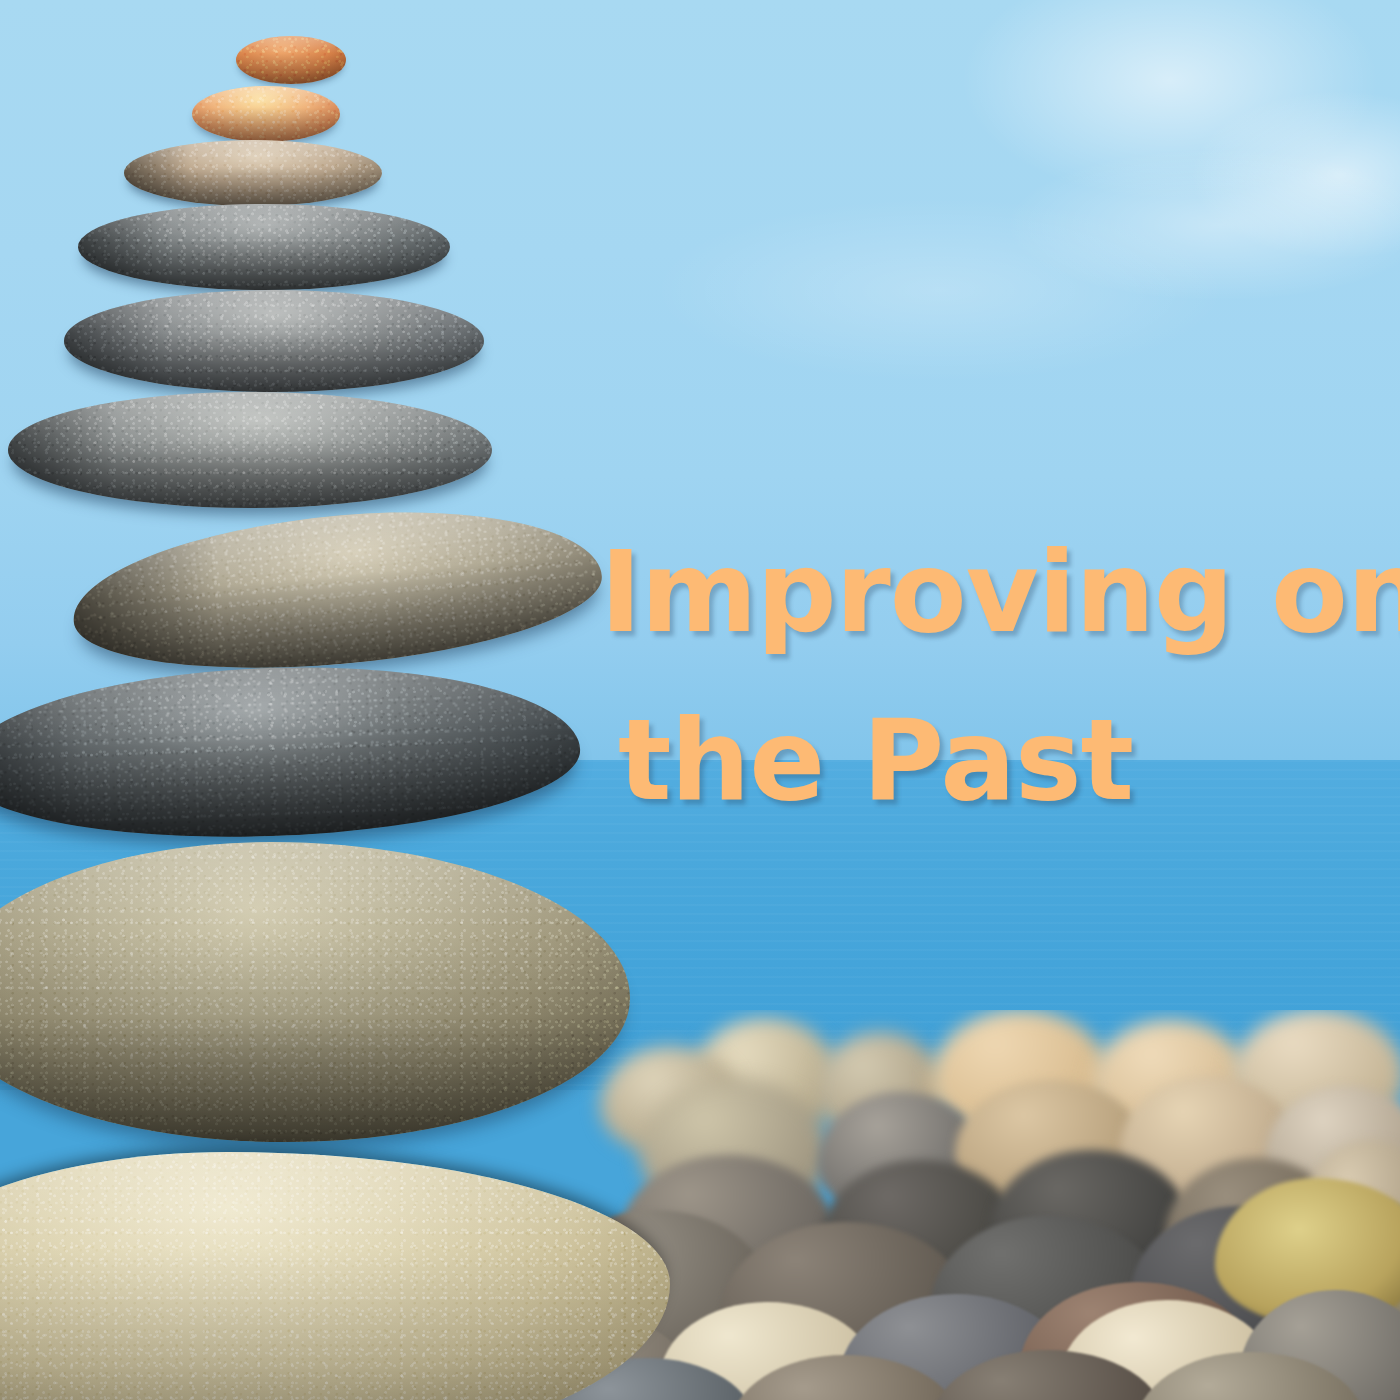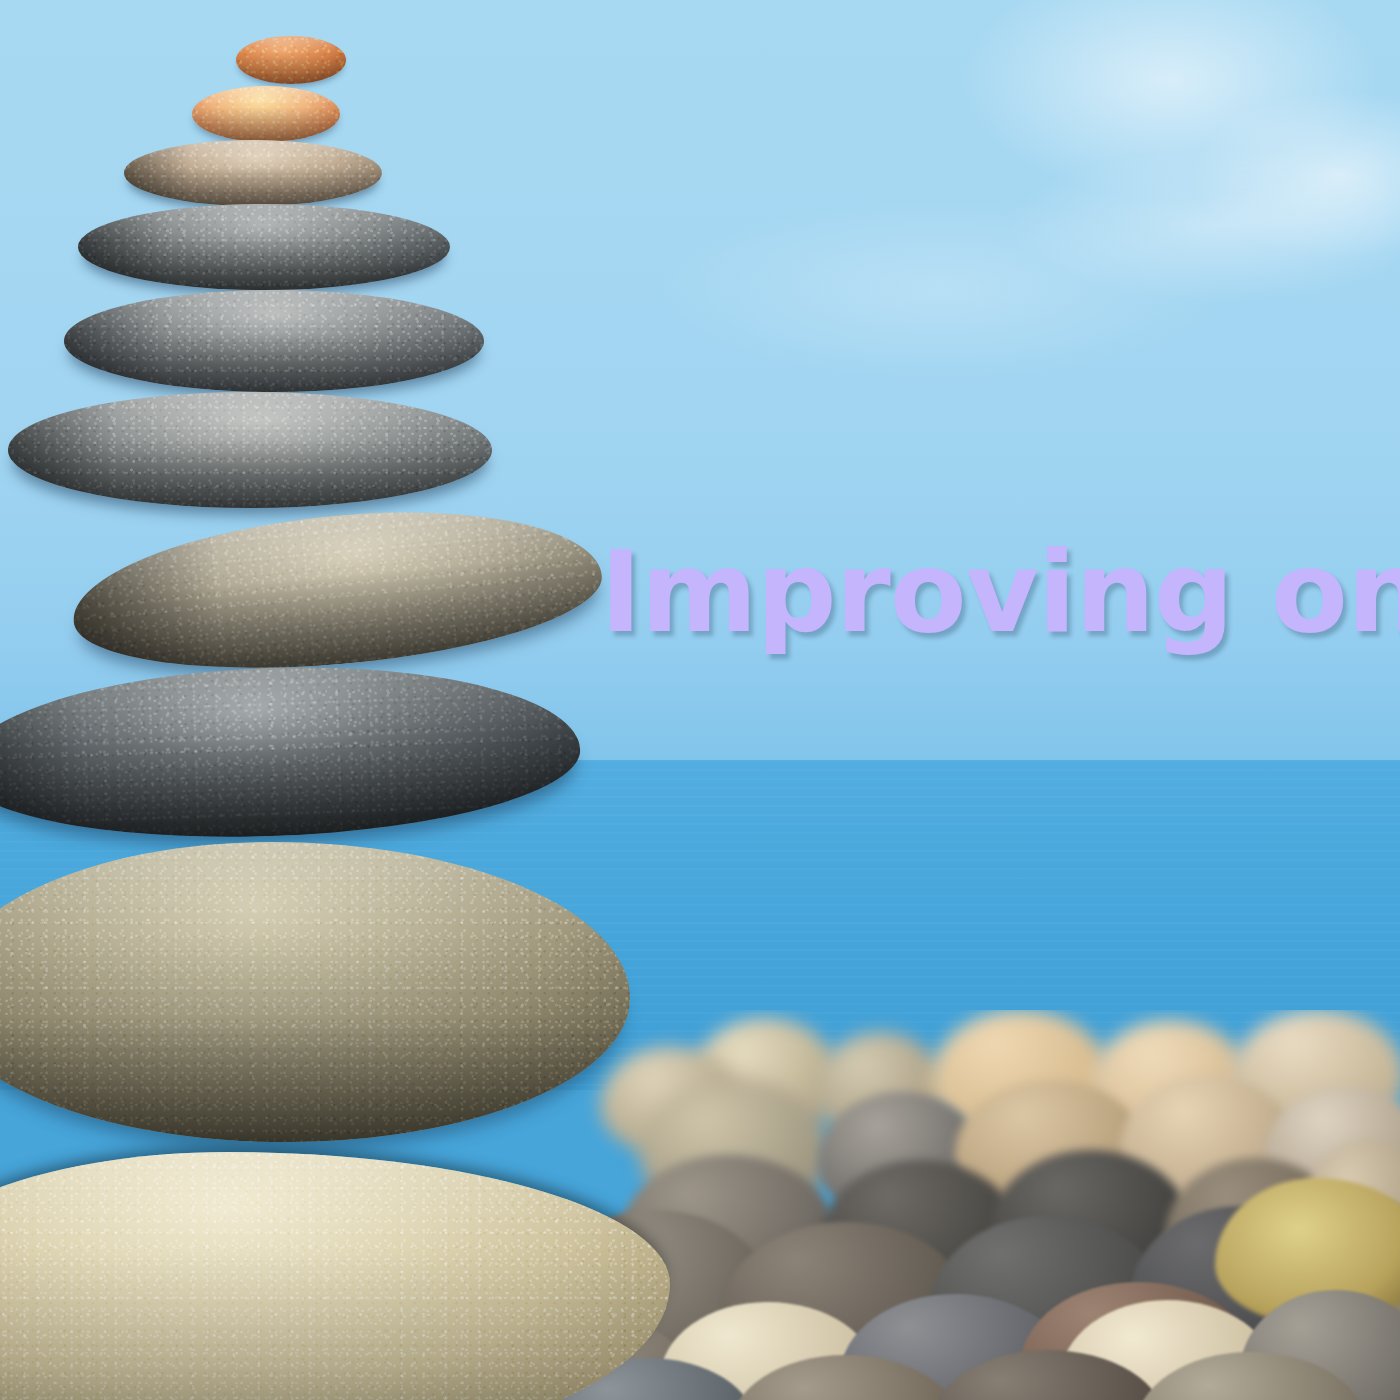--- a/index.html
+++ b/index.html
@@ -93,21 +93,21 @@
     position:absolute;
     left:600px;top:508px;width:780px;
     z-index:40;
   }
   .title-line{
     font-family:"DejaVu Sans", sans-serif;
     font-weight:700;
     font-size:112px;
     line-height:168px;
     letter-spacing:-1px;
-    color:#c4b5fd;
+    color:#fdba74;
     text-shadow:4px 5px 4px rgba(40,70,100,.30);
     white-space:nowrap;
   }
   .title-line.l2{margin-left:18px;}
 </style>
 </head>
 <body>
 
 <div id="canvas">
 
@@ -245,15 +245,16 @@
               border-radius:44% 56% 50% 50% / 48% 44% 56% 52%;
               background:radial-gradient(ellipse at 44% 18%, #efe8cd 0%, #e0d7b6 28%, #cec39d 56%, #b0a47d 82%, #8a7f5c 98%);
               box-shadow:0 -10px 16px -6px rgba(0,0,0,.45);">
     <div class="tex" style="border-radius:44% 56% 50% 50% / 48% 44% 56% 52%;opacity:1;"></div>
     <div class="shade" style="border-radius:44% 56% 50% 50% / 48% 44% 56% 52%;
                 background:linear-gradient(180deg, rgba(255,255,255,.20) 0%, rgba(255,255,255,0) 32%, rgba(0,0,0,.14) 70%, rgba(0,0,0,.34) 100%);"></div>
   </div>
 
   <div class="title-block">
     <div class="title-line l1">Improving on</div>
+    <div class="title-line l2">the Past</div>
   </div>
 
 </div>
 
 </body></html>

